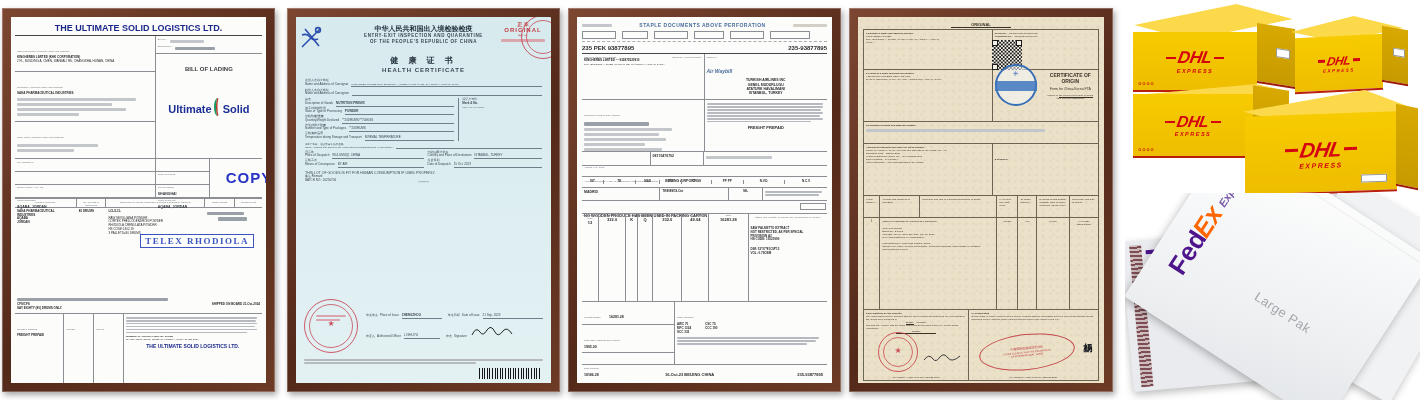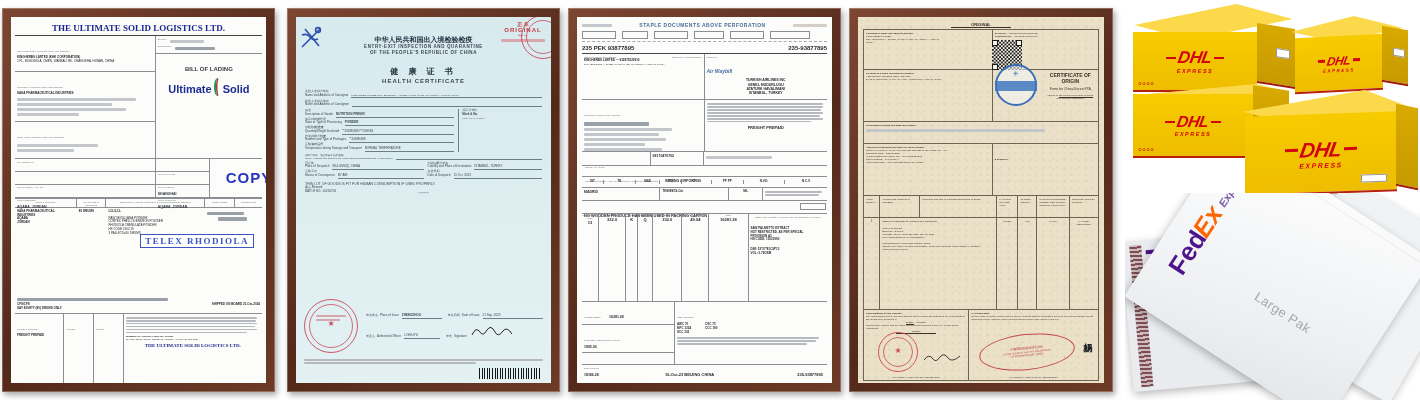--- a/index.html
+++ b/index.html
@@ -11,21 +11,21 @@
   .frame{position:absolute;background:linear-gradient(135deg,#7d4732,#53291a 55%,#6d3b26);
     padding:9px;box-shadow:2px 3px 6px rgba(0,0,0,.35), inset 0 0 0 1px rgba(255,255,255,.28);}
   .paper{position:relative;width:100%;height:100%;overflow:hidden;background:#fcfcfa;color:#2a2a2e}
   
   .b{font-weight:bold}.i{font-style:italic}.c{text-align:center}
   .fs25{font-size:2.5px;line-height:1.2}.fs3{font-size:3px;line-height:1.25}
   .fs35{font-size:3.5px;line-height:1.25}.fs4{font-size:4px;line-height:1.25}
   .fs45{font-size:4.5px;line-height:1.25}.fs5{font-size:5px;line-height:1.25}
   .fs6{font-size:6px;line-height:1.2}.fs7{font-size:7px;line-height:1.2}
   .fs8{font-size:8px;line-height:1.2}.fs9{font-size:9px;line-height:1.2}
-  .serif{font-family:Liberation Serif, serif}
+  .serif{font-family:Liberation Sans, sans-serif}
   .gray{color:#6d7278}.red{color:#c23b3f}
   .rd{height:3px;background:#c3c7cc;margin:2px 0;border-radius:1px;filter:blur(.3px)}
   .rdd{height:3.5px;background:#9aa0a8;margin:2px 0;border-radius:1px;filter:blur(.3px)}
   .row{display:flex}
   .grow{flex:1}
   .bx{border:.5px solid #8b8f94}
   .bb{border-bottom:.5px solid #8b8f94}.brd{border-right:.5px solid #8b8f94}
   .pad{padding:2px}
   .barcode{background:repeating-linear-gradient(90deg,#15151a 0 1px,transparent 1px 2.6px)}
   
@@ -108,21 +108,21 @@
             <div class="row fs25 gray">
                 <span>B/L No.:</span>
                 <span class="rd" style="width:34px;margin-left:3px"></span>
               </div>
             <div class="row fs25 gray">
                 <span>Booking No.:</span>
                 <span class="rdd" style="width:40px;margin-left:3px"></span>
               </div>
           </div>
           <div class="c b fs6" style="margin-top:12px;color:#3c3c44">BILL OF LADING</div>
-          <div class="c" style="margin-top:2px">
+          <div class="c" style="margin-top:22px">
             <span class="logo-word">Ultimate</span><span class="logo-arc"></span><span class="logo-word">Solid</span>
           </div>
         </div>
       </div>
 
       <div class="row bx" style="border-left:none;border-right:none;height:40px">
         <div style="width:57%" class="brd">
           <div class="row bb" style="height:13px">
             <div class="grow pad fs25 gray">Pre-carriage by</div>
           </div>
@@ -201,21 +201,21 @@
           <div class="fs25 b" style="margin-top:2px">NUMBER OF ORIGINAL BILL(S): THREE</div>
           <div class="fs25">PLACE AND DATE OF ISSUE: CHANGSHA, CHINA  21-Oct-2024</div>
           <div class="c serif b fs5" style="color:#1b2a8a;margin-top:2px">THE ULTIMATE SOLID LOGISTICS LTD.</div>
         </div>
       </div>
 
     </div>
   </div>
 
   <div class="frame health" style="left:287px;top:8px;width:273px;height:384px">
-    <div class="paper paper-bg" style="padding:19px 9px;color:#3c4750">
+    <div class="paper paper-bg" style="padding:8px 9px;color:#3c4750">
 
       <svg class="abs" style="left:2px;top:8px" width="26" height="26" viewBox="0 0 26 26">
         <g stroke="#2b4fae" stroke-width="1.6" fill="none">
           <line x1="4" y1="22" x2="22" y2="4"></line>
             <line x1="7" y1="4" x2="21" y2="21"></line>
           <circle cx="20" cy="5" r="2.4"></circle>
             <path d="M4 10 q5 -2 8 2 q3 4 8 2"></path>
         </g>
       </svg>
       <div class="c" style="padding:0 20px">

